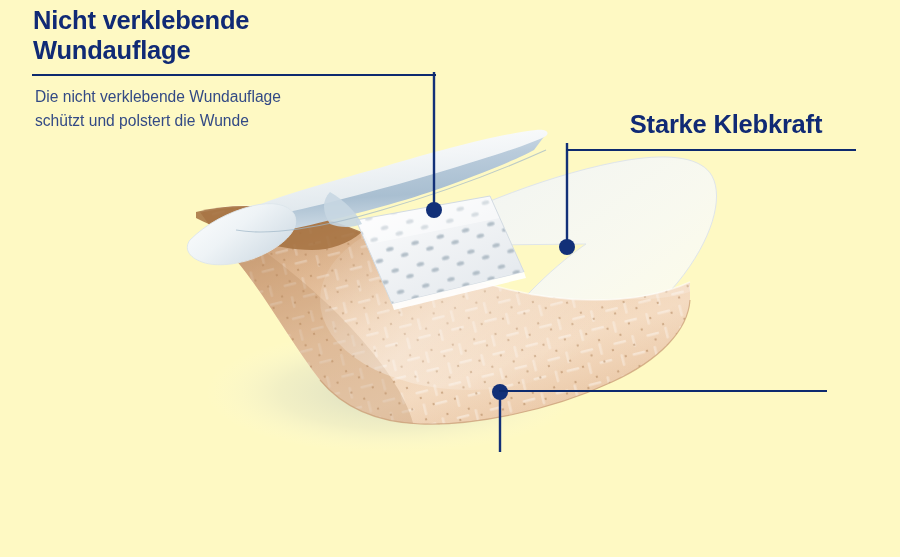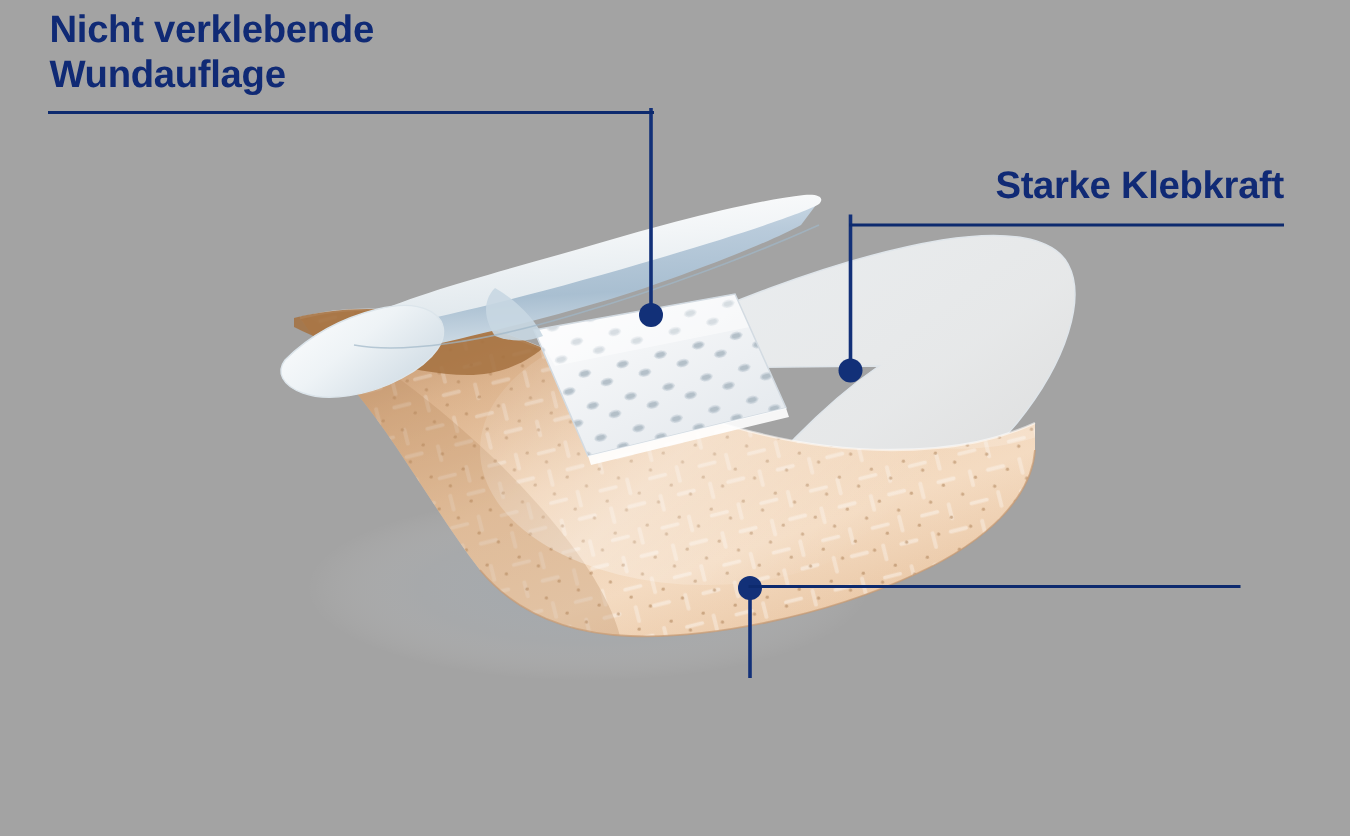--- a/index.html
+++ b/index.html
@@ -10,21 +10,21 @@
   }
   body {
     font-family: "Liberation Sans", "DejaVu Sans", sans-serif;
     -webkit-font-smoothing: antialiased;
   }
   .stage {
     position: relative;
     width: 900px;
     height: 557px;
     overflow: hidden;
-    background: #a3a3a3;
+    background: #fef9c3;
   }
 
   
   .product-figure {
     position: absolute;
     left: 0;
     top: 0;
     width: 900px;
     height: 557px;
     pointer-events: none;
@@ -63,21 +63,21 @@
   #callout-wound-pad .callout-title { padding-left: 1px; }
   #callout-wound-pad .rule { margin-top: 9px; }
   #callout-wound-pad .callout-body { margin-top: 9px; padding-left: 3px; }
 
   
   #callout-adhesion {
     left: 566px;
     top: 110px;
     width: 290px;
   }
-  #callout-adhesion .callout-title { text-align: right; padding-left: 30px; }
+  #callout-adhesion .callout-title { text-align: center; padding-left: 30px; }
   #callout-adhesion .rule { margin-top: 9px; }
   #callout-adhesion .callout-body { margin-top: 9px; padding-left: 30px; }
 
   
   #callout-waterproof {
     left: 499px;
     top: 382px;
     width: 328px;
   }
   #callout-waterproof .callout-title { padding-left: 79px; }
@@ -291,20 +291,22 @@
     <circle cx="567" cy="247" r="8" fill="#123078"></circle>
 
     <path d="M 500 392 L 500 452" fill="none" stroke="#123078" stroke-width="2.4"></path>
     <circle cx="500" cy="392" r="8" fill="#123078"></circle>
   </svg>
 
   <div class="callout" id="callout-wound-pad">
     <h2 class="callout-title" style="color:#102a75">Nicht verklebende
 Wundauflage</h2>
     <div class="rule" style="background:#0d2a6e"></div>
+    <p class="callout-body" style="color:#334a85">Die nicht verklebende Wundauflage
+schützt und polstert die Wunde</p>
   </div>
 
   <div class="callout" id="callout-adhesion">
     <h2 class="callout-title" style="color:#102a75">Starke Klebkraft</h2>
     <div class="rule" style="background:#0d2a6e"></div>
   </div>
 
   <div class="callout" id="callout-waterproof">
     <div class="rule" style="background:#0d2a6e"></div>
   </div>

